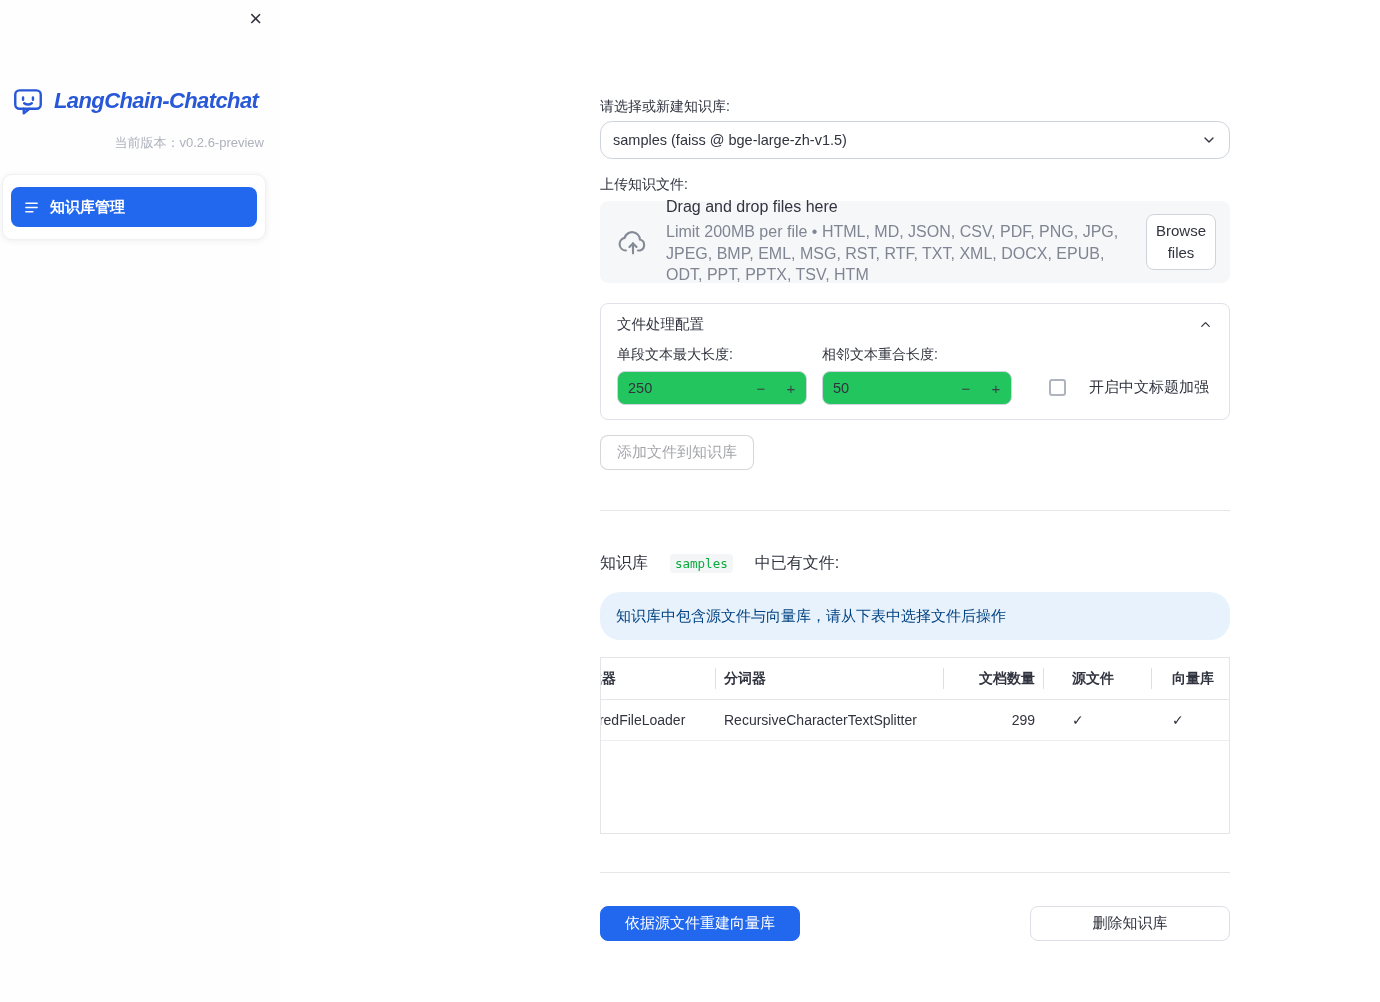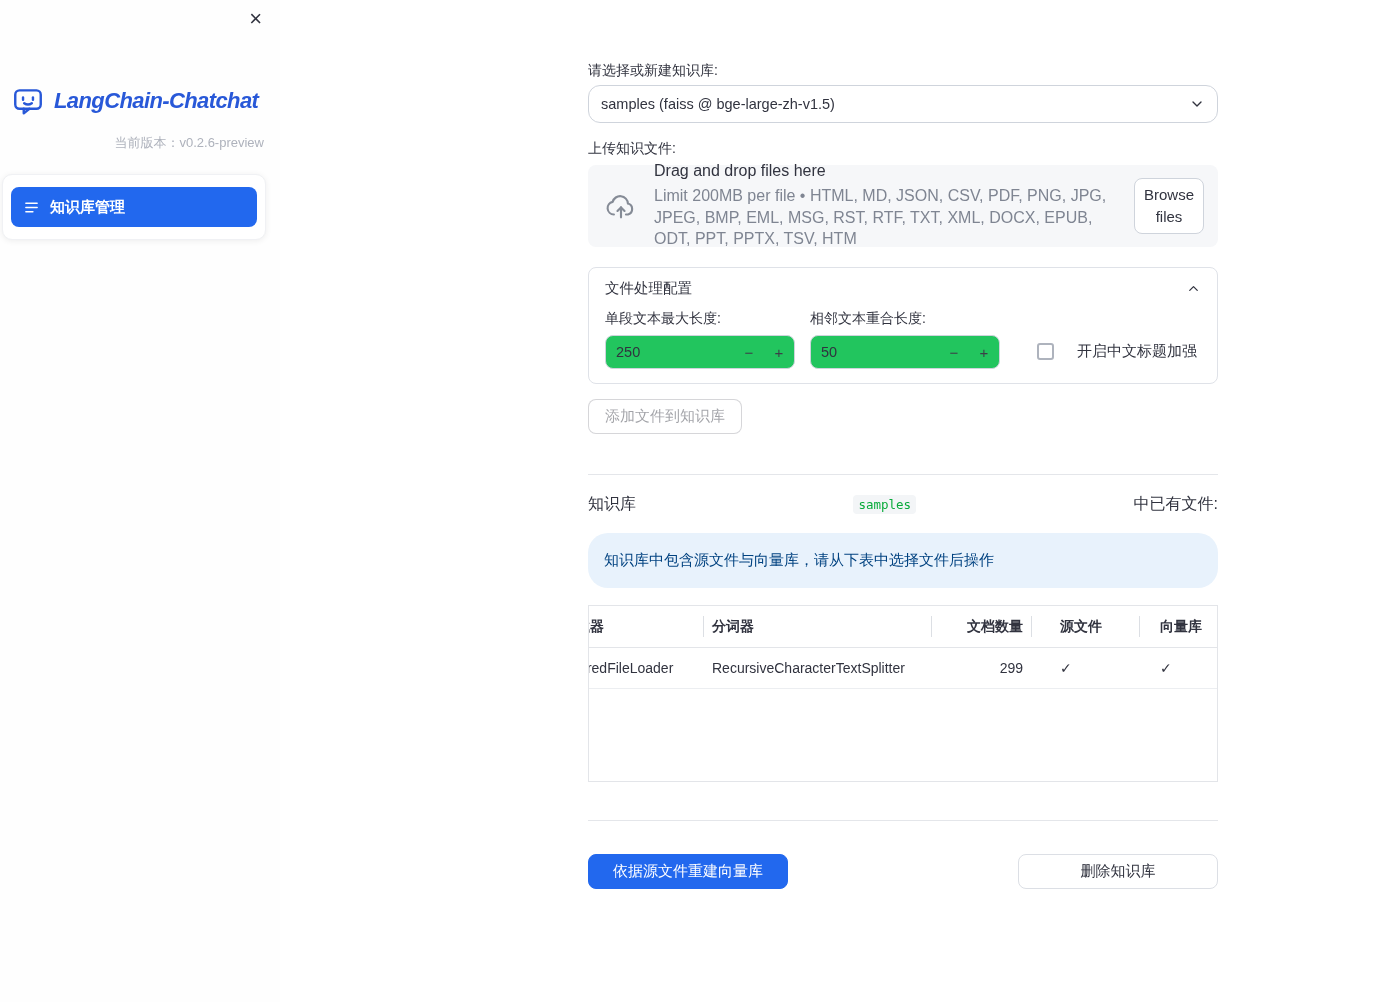--- a/index.html
+++ b/index.html
@@ -20,21 +20,21 @@
   .version { margin-top:16px; padding-right:16px; text-align:right; font-size:13px; color:#aeb2bc; }
   .menu-card { margin:22px 14px 0 2px; background:#fff; border:1px solid #f0f1f4; border-radius:10px;
     box-shadow:0 1px 6px rgba(0,0,0,0.07); padding:12px 8px; }
   .menu-item { display:flex; align-items:center; gap:10px; height:40px; padding:0 12px;
     border-radius:8px; font-size:15px; color:#31333f; cursor:pointer; }
   .menu-item + .menu-item { margin-top:8px; }
   .menu-item.selected { background:var(--accent,#2268ee); color:#fff; font-weight:700; }
   .mi-icon { display:flex; align-items:center; }
 
   
-  .main { position:absolute; left:588px; top:0; width:630px; padding-top:62px; }
+  .main { position:absolute; left:600px; top:0; width:630px; padding-top:98px; }
   .field-label { font-size:14px; line-height:17px; margin-bottom:6px; }
   .selectbox { height:38px; border:1px solid #cfd4dc; border-radius:12px; background:#fff;
     display:flex; align-items:center; justify-content:space-between; padding:0 12px;
     font-size:14.5px; cursor:pointer; margin-bottom:17px; }
   .upload-label { margin-bottom:8px; }
   .dropzone { height:82px; background:#f6f7f9; border-radius:8px; display:flex; align-items:center;
     gap:16px; padding:0 14px 0 16px; margin-bottom:20px; }
   .dz-text { flex:1; }
   .dz-title { font-size:16px; margin-bottom:5px; }
   .dz-sub { font-size:16px; color:#7f8592; line-height:1.35; max-width:478px; }
@@ -58,25 +58,25 @@
   .cb-label { font-size:15px; white-space:nowrap; }
 
   .add-btn { margin-top:15px; height:35px; padding:0 16px; background:#fff;
     border:1px solid rgba(49,51,63,0.2); border-radius:8px; color:rgba(49,51,63,0.45);
     font-size:15px; font-family:inherit; cursor:default; }
 
   .divider { border:none; border-top:1px solid #e4e6ea; }
   .divider.d1 { margin-top:40px; }
   .divider.d2 { margin-top:38px; }
 
-  .existing-line { margin-top:19px; font-size:16px; display:flex; align-items:center; gap:11px;justify-content:space-between; }
+  .existing-line { margin-top:42px; font-size:16px; display:flex; align-items:center; gap:22px; }
   .code { font-family:"DejaVu Sans Mono",monospace; font-size:12.5px; color:var(--code-green,#09ab3b);
     background:#f3f5f7; padding:2px 5px; border-radius:4px; }
 
-  .info-box { margin-top:18px; height:55px; background:var(--info-bg,#e8f2fc); color:var(--info-text,#004280);
+  .info-box { margin-top:18px; height:48px; background:var(--info-bg,#e8f2fc); color:var(--info-text,#004280);
     border-radius:20px; display:flex; align-items:center; padding:0 16px; font-size:15px; }
 
   .grid { margin-top:17px; height:177px; border:1px solid #e3e5e9; font-size:14px; background:#fff; }
   .grid-header { display:flex; height:42px; border-bottom:1px solid #e3e5e9; font-weight:600; }
   .grid-row { display:flex; height:41px; border-bottom:1px solid #eceef1; cursor:pointer; }
   .gc { height:100%; display:flex; align-items:center; padding:0 8px; overflow:hidden; position:relative; }
   .grid-header .gc:not(:last-child)::after { content:""; position:absolute; right:0; top:10px; bottom:10px;
     width:1px; background:#dcdfe4; }
   .c0 { width:115px; padding:0 2px; flex:none; }
   .c1 { width:228px; flex:none; }

